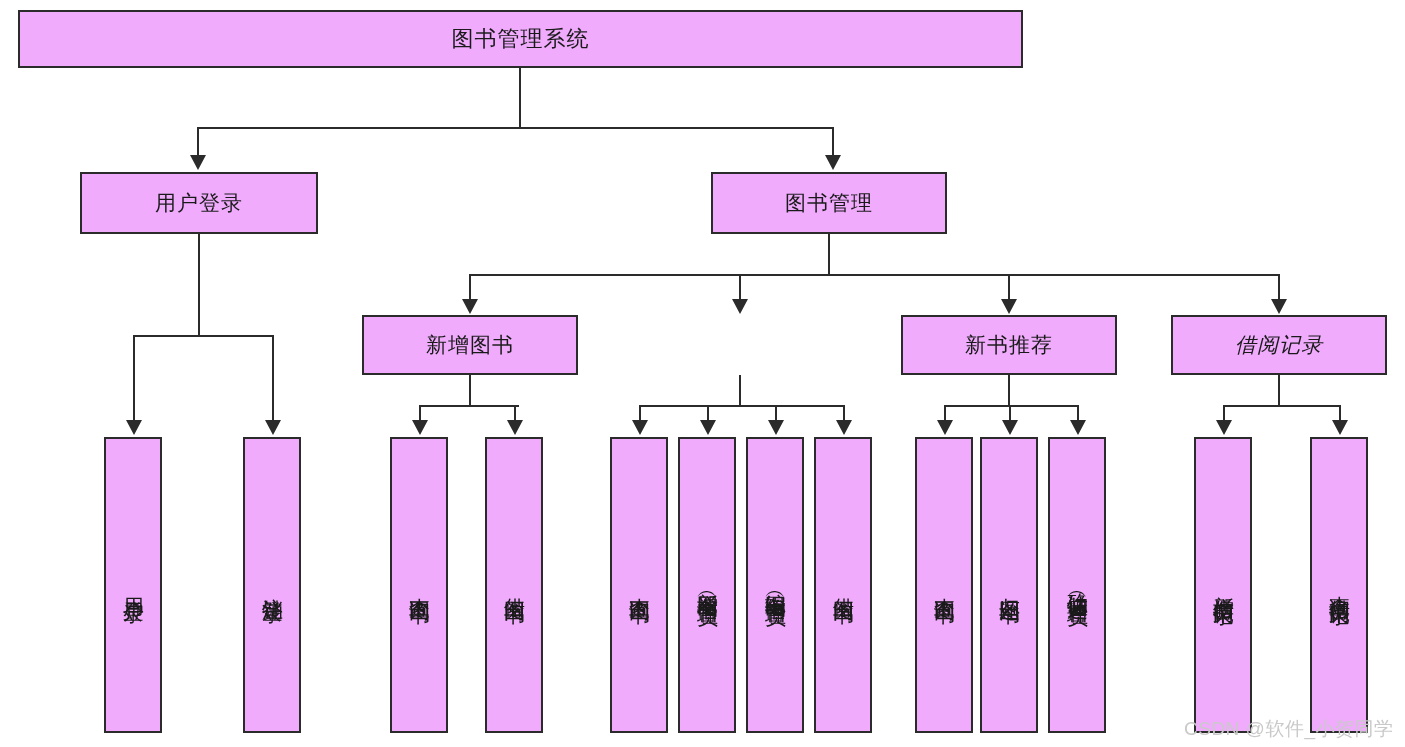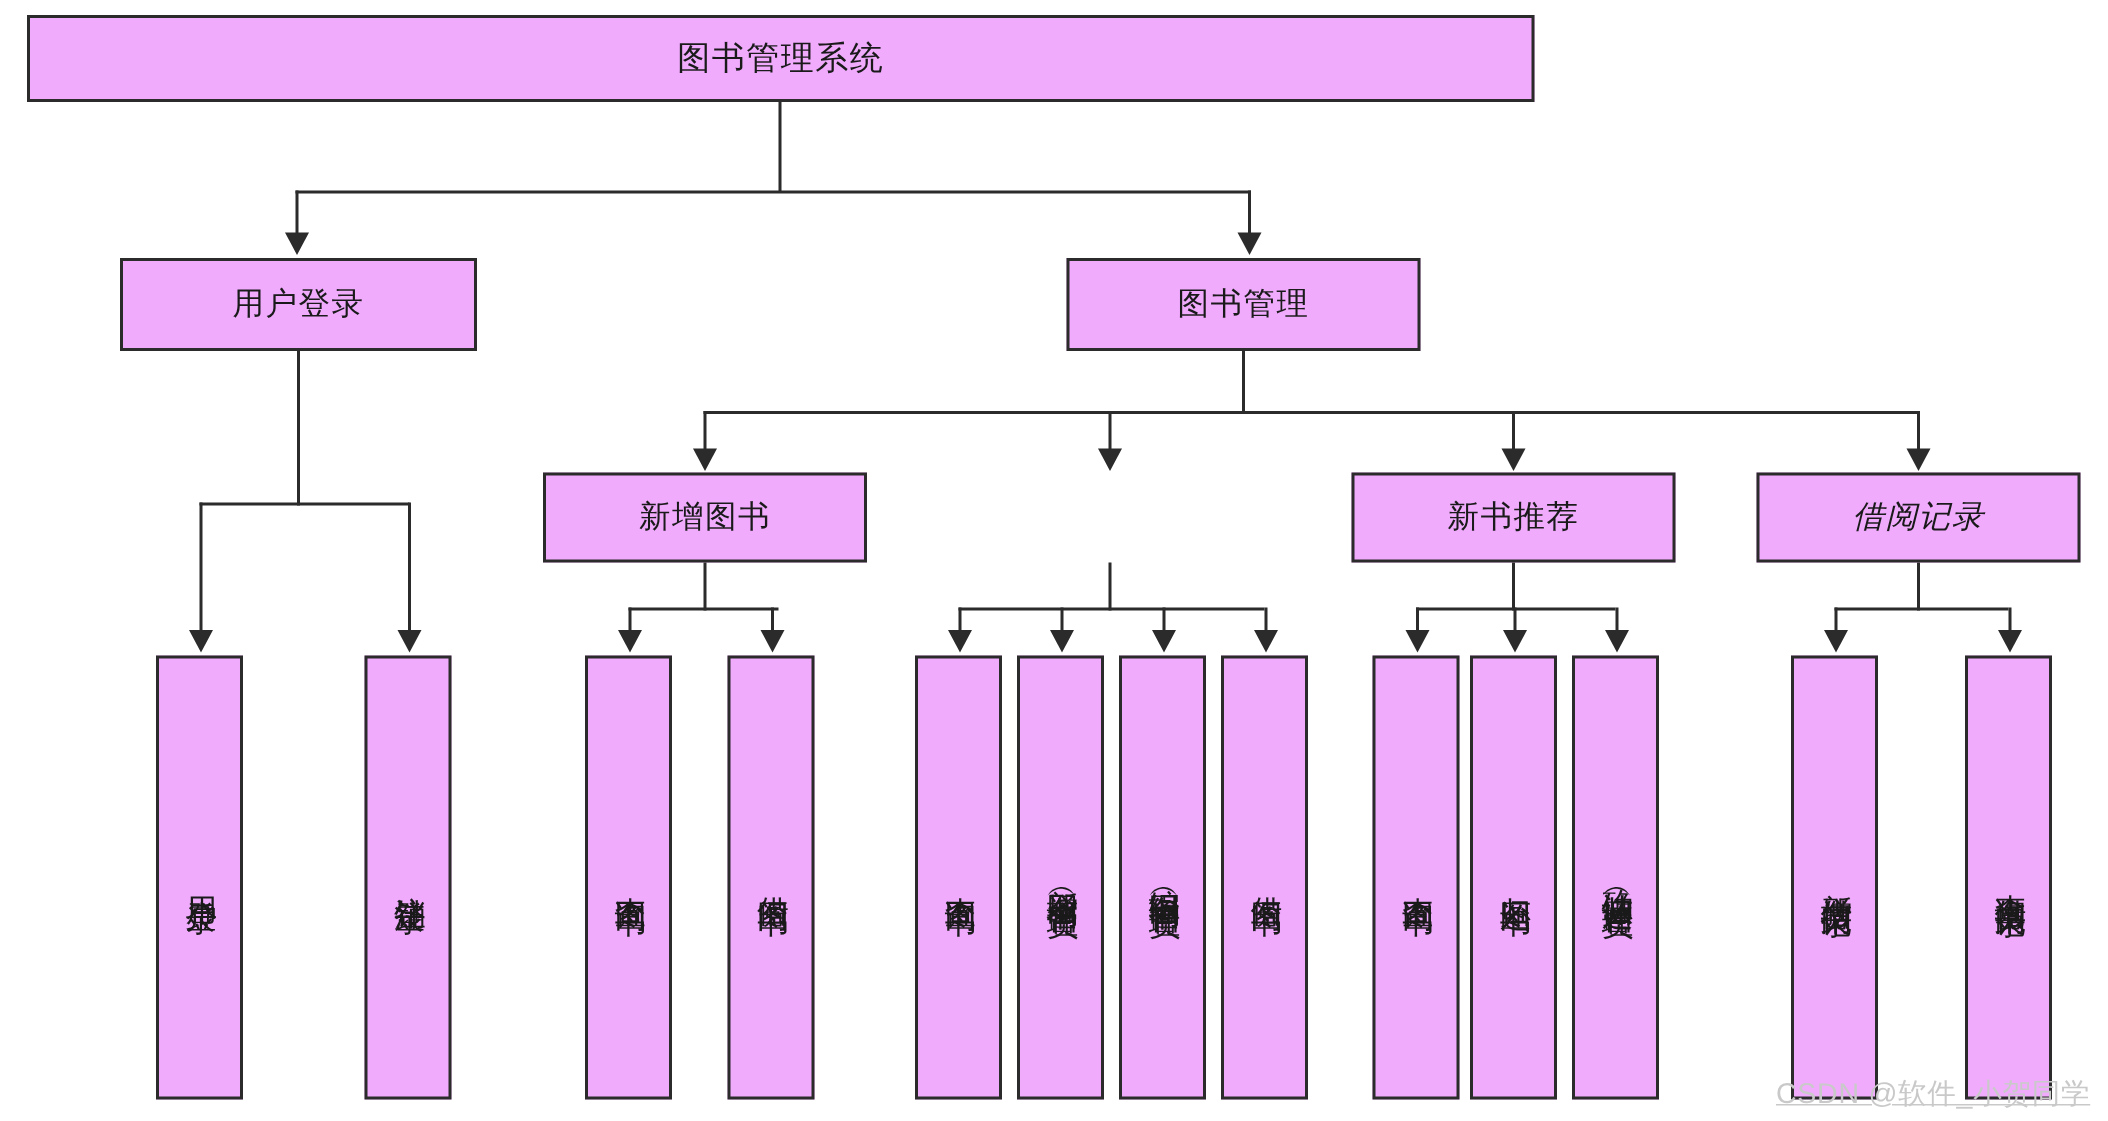--- a/index.html
+++ b/index.html
@@ -185,15 +185,15 @@
     <span>确认归还（管理员）</span>
   </div>
 
   <div class="node v" style="left:1194px; top:437px; width:58px; height:296px;">
     <span>新增借阅记录</span>
   </div>
   <div class="node v" style="left:1310px; top:437px; width:58px; height:296px;">
     <span>查询借阅记录</span>
   </div>
 
-  <div id="watermark" style="left:1184px; top:716px;text-decoration:underline;">CSDN @软件_小贺同学</div>
+  <div id="watermark" style="left:1184px; top:716px;">CSDN @软件_小贺同学</div>
 
 </div>
 
 </body></html>

